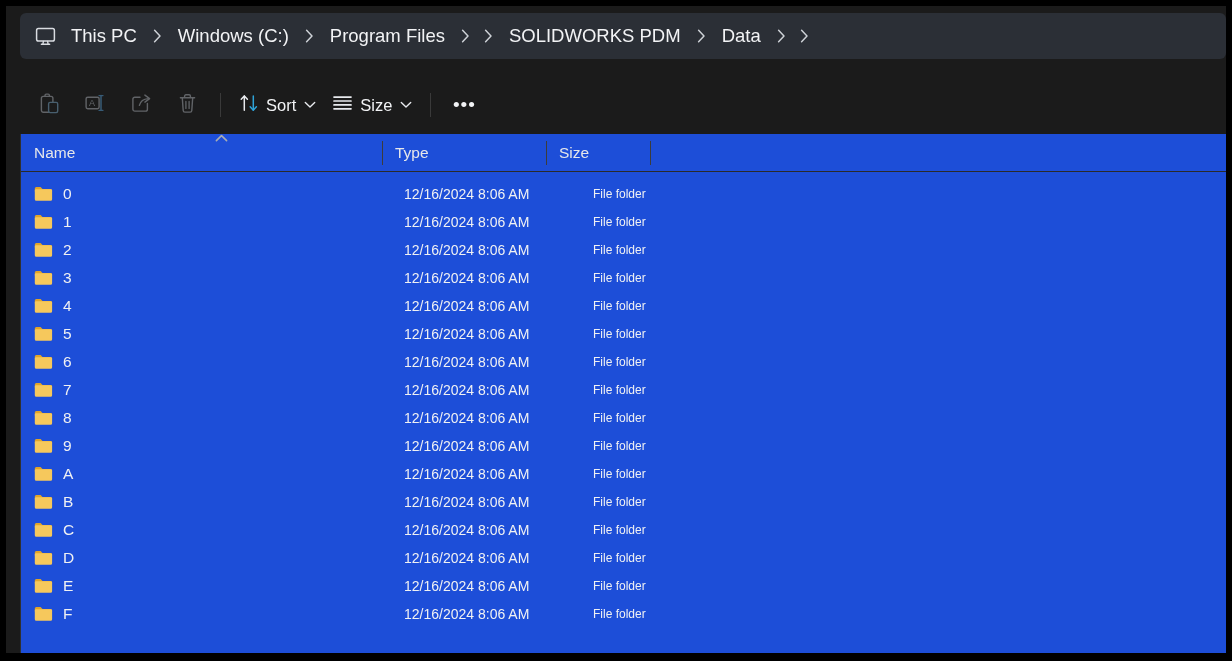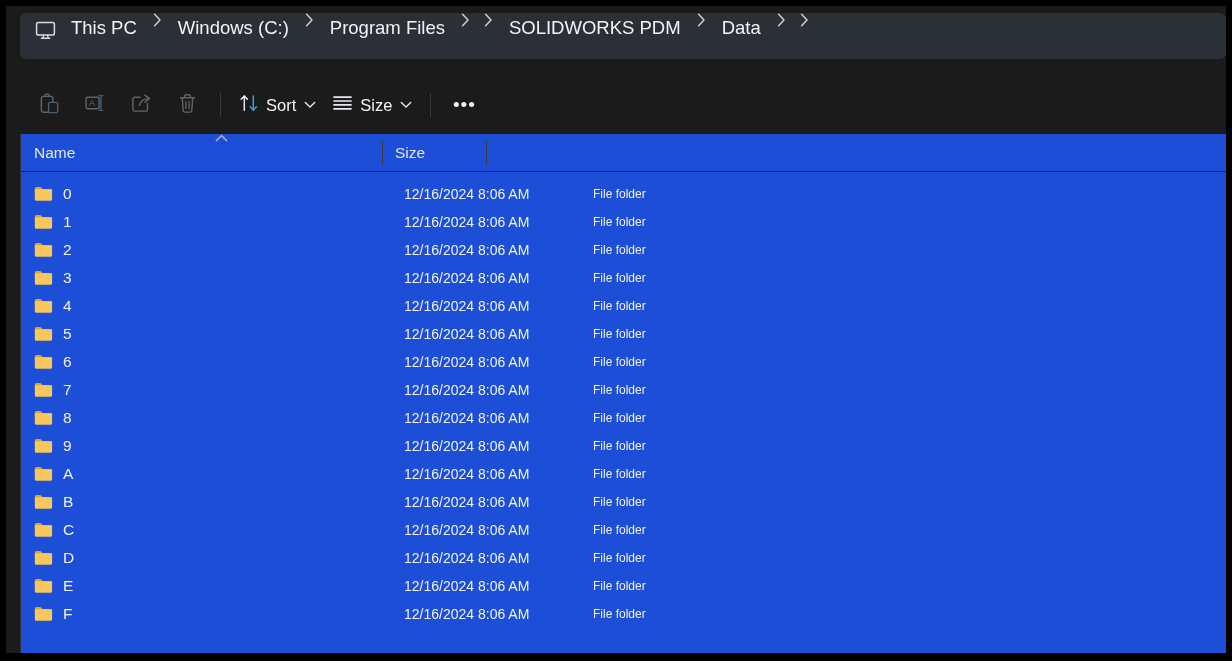--- a/index.html
+++ b/index.html
@@ -34,21 +34,21 @@
   
   .addressbar {
     position: absolute;
     left: 14px;
     top: 7px;
     right: 0;
     height: 46px;
     background: #2b2f36;
     border-radius: 6px;
     display: flex;
-    align-items: flex-start;
+    align-items: center;
     padding-left: 8px;
     overflow: hidden;
   }
   .crumb-icon {
     display: flex;
     align-items: center;
     justify-content: center;
     width: 34px;
     height: 34px;
     flex: 0 0 auto;
@@ -358,20 +358,21 @@
 
     <div class="listpane">
 
       <div class="colheader">
         <div class="sortmark">
           <svg width="15" height="10" viewBox="0 0 15 10">
               <path d="M2.4 7.6 L7.5 2.6 L12.6 7.6" stroke="#a9acb2" stroke-width="1.6" fill="none" stroke-linecap="round" stroke-linejoin="round"></path>
             </svg>
         </div>
         <div class="col col-name">Name</div>
+        <div class="col col-type">Type</div>
         <div class="col col-size">Size</div>
         <div class="col col-end"></div>
       </div>
 
       <div class="rows" id="rows-container">
           <div class="row">
     <div class="cell-name">
       <span class="folder-icon-wrap">
         <svg class="folder-icon" viewBox="0 0 19 16" fill="none">
           <path d="M0.8 2.6 a1.5 1.5 0 0 1 1.5-1.5 H6.6 l1.9 1.9 H16.6 a1.5 1.5 0 0 1 1.5 1.5 V5.6 H0.8 Z" fill="#e0a42a"></path>

